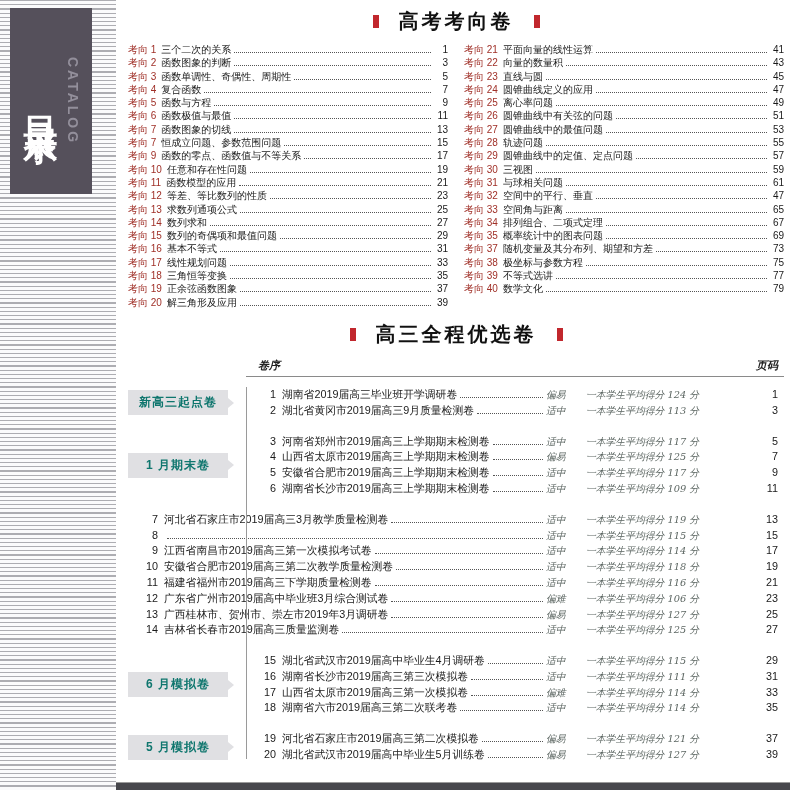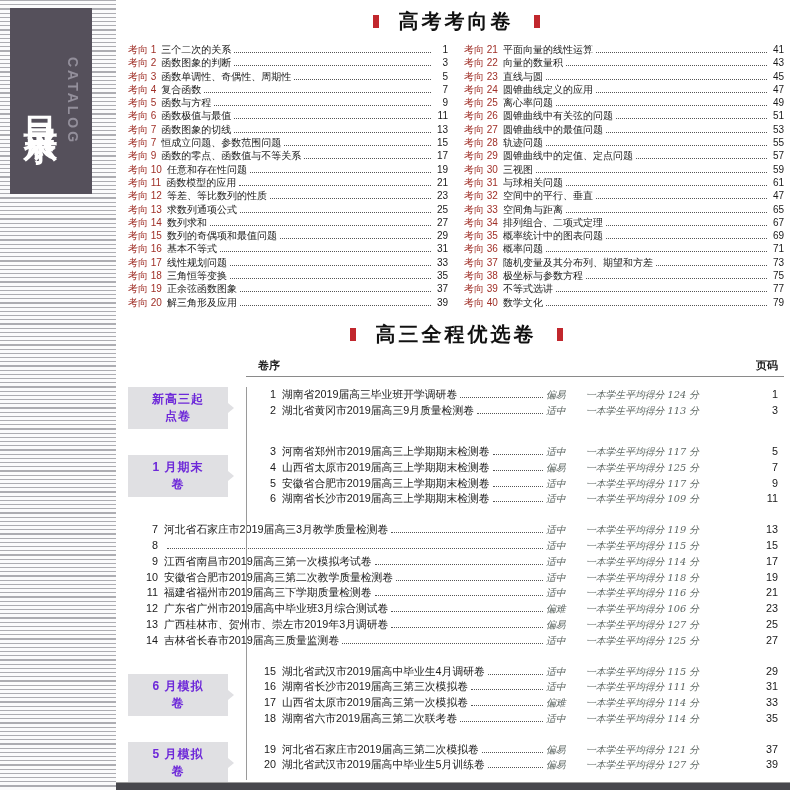--- a/index.html
+++ b/index.html
@@ -36,31 +36,31 @@
   .kx-label { color:#a03028; margin-right:5px; flex:0 0 auto; }
   .kx-topic { color:#1a1a1a; overflow:hidden; }
   .dots { flex:1 1 8px; min-width:8px; border-bottom:1.5px dotted #555;
     margin:0 3px 2px 3px; height:1px; }
   .kx-page { flex:0 0 auto; text-align:right; min-width:14px; color:#1a1a1a; }
 
   
   .sec2-title { margin-top:12px; }
   .s2-header { display:flex; justify-content:space-between; margin-left:118px;
     margin-top:10px; padding:0 6px 3px 12px; border-bottom:1px solid #8a8a8a;
-    font-size:11px; font-weight:bold; color:#222; }
+    font-size:11px; font-weight:bold; color:#222;font-style:italic; }
   .groups { position:relative; }
   .groups::before { content:""; position:absolute; left:118px; top:0; bottom:4px;
     width:1px; background:#9a9a9a; }
   .group { display:flex; margin-top:10px; }
   .group + .group { margin-top:15px; }
   .group-label-area { width:118px; flex:0 0 118px; display:flex;
     align-items:center; }
-  .group-tag { position:relative; background:#e0e0e3; color:#6d28d9;
+  .group-tag { position:relative; background:#e0e0e3; color:#0f766e;
     font-weight:bold; font-size:12px; letter-spacing:1px; width:100px;
-    text-align:center; padding:4px 19px; }
+    text-align:center; padding:4px 2px; }
   .group-tag::after { content:""; position:absolute; right:-6px; top:50%;
     transform:translateY(-50%); border-top:5px solid transparent;
     border-bottom:5px solid transparent; border-left:6px solid #e0e0e3; }
   .group-rows { flex:1; min-width:0; padding-left:12px; padding-right:6px; }
   .vrow { display:flex; align-items:baseline; font-size:10.8px;
     line-height:15.8px; white-space:nowrap; color:#1a1a1a; }
   .vnum { flex:0 0 18px; text-align:right; margin-right:6px; }
   .vtitle { overflow:hidden; }
   .assess { flex:0 0 206px; display:flex; gap:8px;
     font-family:"DejaVu Serif", serif; font-style:italic; font-size:9.8px;
@@ -337,26 +337,20 @@
             <span class="kx-page">67</span>
           </div>
 
           <div class="toc-item">
             <span class="kx-label">考向 35</span>
             <span class="kx-topic">概率统计中的图表问题</span>
             <span class="dots"></span>
             <span class="kx-page">69</span>
           </div>
 
-          <div class="toc-item">
-            <span class="kx-label">考向 36</span>
-            <span class="kx-topic">概率问题</span>
-            <span class="dots"></span>
-            <span class="kx-page">71</span>
-          </div>
 
           <div class="toc-item">
             <span class="kx-label">考向 37</span>
             <span class="kx-topic">随机变量及其分布列、期望和方差</span>
             <span class="dots"></span>
             <span class="kx-page">73</span>
           </div>
 
           <div class="toc-item">
             <span class="kx-label">考向 38</span>

